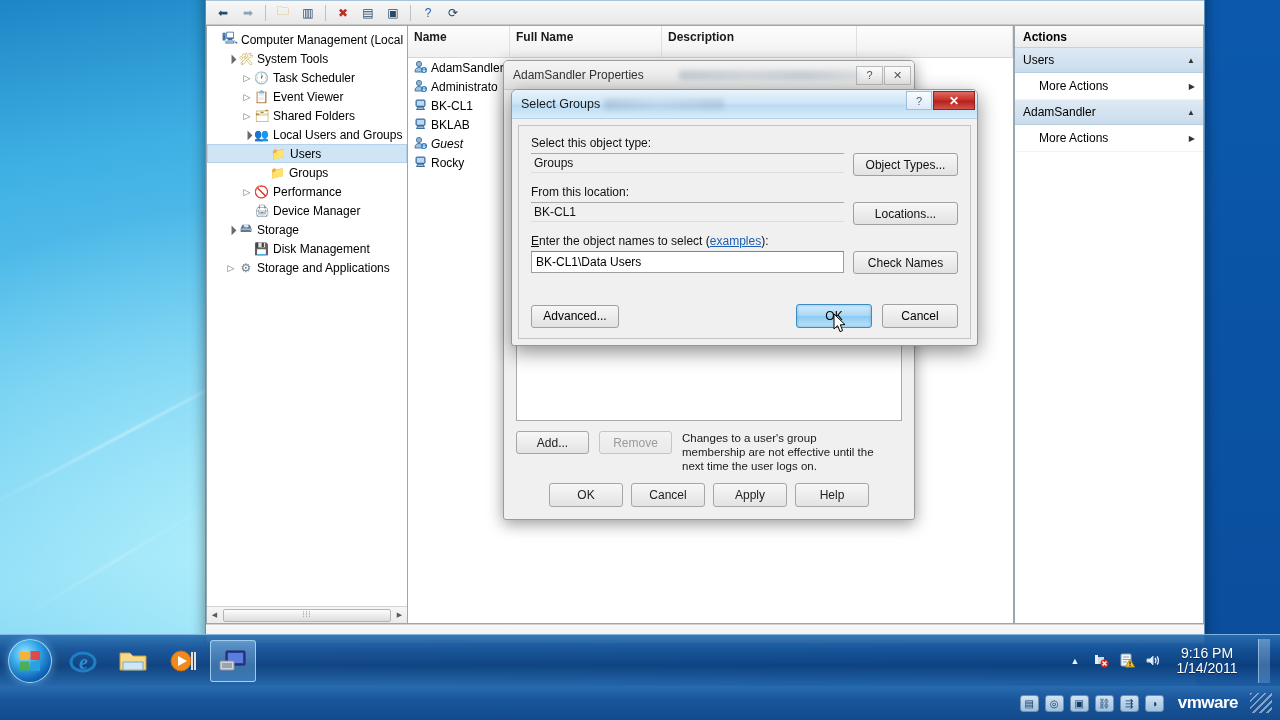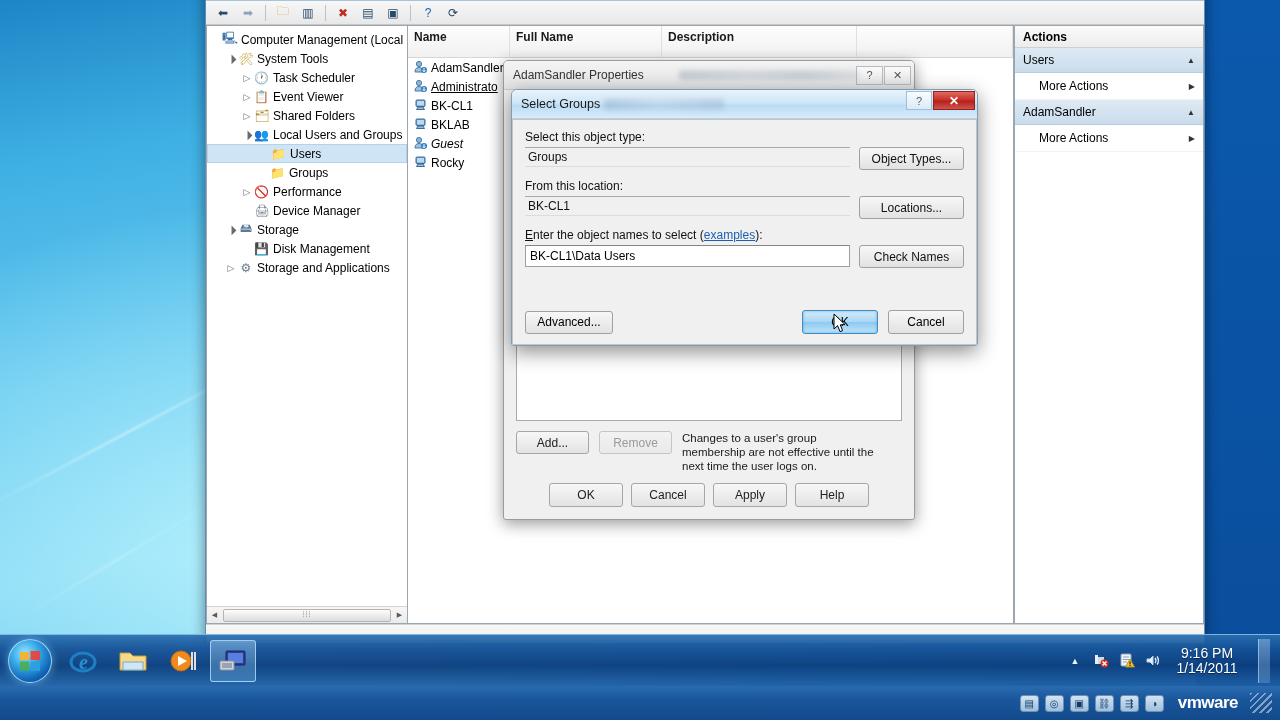--- a/index.html
+++ b/index.html
@@ -131,21 +131,21 @@
     height: 29px; border-radius: 5px 5px 0 0; position: relative;
     background: linear-gradient(180deg,#e8f3fb 0%,#cfe6f7 45%,#bcdcf4 55%,#d6ecfb 100%);
     border-bottom: 1px solid #b7d3e8; display: flex; align-items: center; padding-left: 9px;
   }
   #sg-title .t { font-size: 12.5px; color: #1a1a1a; }
   #sg-title .blur { position: absolute; left: 92px; top: 9px; width: 120px; height: 11px;
     background: linear-gradient(90deg, rgba(150,175,200,.50), rgba(150,175,200,.18) 45%, rgba(150,175,200,.45)); filter: blur(2.6px); border-radius: 3px; }
   #sg-btns { position: absolute; right: 2px; top: 1px; display: flex; }
   #sg-help { width: 26px; height: 19px; background: linear-gradient(180deg,#f9fcfe,#dceaf6); border: 1px solid #9dc0da; display: flex; align-items: center; justify-content: center; font-size: 11px; color: #46607a; }
   #sg-close { width: 42px; height: 19px; margin-left: 1px; background: linear-gradient(180deg,#e06a62 0%,#c9322a 45%,#b4231c 55%,#d2544c 100%); border: 1px solid #95221c; display: flex; align-items: center; justify-content: center; color: #fff; font-size: 12px; font-weight: bold; }
-  #sg-panel { flex: 1; background: #f0f0f0; border: 1px solid #c4c4c4; padding: 10px 12px; display: flex; flex-direction: column; }
+  #sg-panel { margin: 6px; flex: 1; background: #f0f0f0; border: 1px solid #c4c4c4; padding: 10px 12px; display: flex; flex-direction: column; }
   .sg-label { font-size: 12px; color: #111; margin-bottom: 3px; }
   .sg-row { display: flex; gap: 9px; align-items: flex-start; margin-bottom: 9px; }
   .ro-field { flex: 1; height: 20px; background: #f0f0f0; border: none; border-top: 1px solid #ababab; border-bottom: 1px solid #dcdcdc; display: flex; align-items: center; padding-left: 3px; font-size: 12px; color: #111; }
   .sg-btn { width: 105px; height: 23px; background: linear-gradient(180deg,#f7f7f7,#e2e2e2); border: 1px solid #a0a0a0; border-radius: 3px; font-size: 12px; display: flex; align-items: center; justify-content: center; color: #111; }
   #names-area { flex: 1; background: #fff; border: 1px solid #9e9e9e; border-top: 1px solid #848484; padding: 3px 4px; font-size: 12px; }
   #names-area .val { }
   #sg-footer { display: flex; align-items: center; margin-top: 10px; }
   #sg-adv { width: 88px; height: 23px; background: linear-gradient(180deg,#f7f7f7,#e2e2e2); border: 1px solid #a0a0a0; border-radius: 3px; font-size: 12px; display: flex; align-items: center; justify-content: center; }
   #sg-ok { width: 76px; height: 24px; margin-left: auto; background: linear-gradient(180deg,#d6ecfb 0%,#a9d8f5 48%,#8ccaf1 52%,#bfe4fb 100%); border: 1px solid #3c8dc4; border-radius: 3px; font-size: 12px; display: flex; align-items: center; justify-content: center; box-shadow: 0 0 3px rgba(60,140,200,.6) inset; }
   #sg-cancel { width: 76px; height: 24px; margin-left: 10px; background: linear-gradient(180deg,#f7f7f7,#e2e2e2); border: 1px solid #a0a0a0; border-radius: 3px; font-size: 12px; display: flex; align-items: center; justify-content: center; }
@@ -303,21 +303,21 @@
                     <path d="M1,12 Q1,7.5 5,7.5 Q9,7.5 9,12 Z" fill="#9dc2de" stroke="#4a7ba8"></path>
                     <circle cx="10" cy="10" r="3" fill="#2f7fc0"></circle>
                     <path d="M10,8 L10,11.6 M8.6,10.4 L10,11.8 L11.4,10.4" stroke="#fff" stroke-width="1" fill="none"></path>
                   </svg></span>
                 <span>AdamSandler</span>
               </div>
               <div class="lc" style="width: 152px;">Adam Sandler</div>
               <div class="lc" style="width: 195px;">Funny Man</div>
             </div>
             <div class="lr">
-              <div class="lc" style="width: 102px; text-decoration: underline;">
+              <div class="lc" style="width: 102px;">
                 <span class="uico"><svg width="13" height="13" viewBox="0 0 13 13">
                     <circle cx="5" cy="4" r="2.6" fill="#8fb6d6" stroke="#4a7ba8"></circle>
                     <path d="M1,12 Q1,7.5 5,7.5 Q9,7.5 9,12 Z" fill="#9dc2de" stroke="#4a7ba8"></path>
                     <circle cx="10" cy="10" r="3" fill="#2f7fc0"></circle>
                     <path d="M10,8 L10,11.6 M8.6,10.4 L10,11.8 L11.4,10.4" stroke="#fff" stroke-width="1" fill="none"></path>
                   </svg></span>
                 <span>Administrato</span>
               </div>
               <div class="lc" style="width: 152px;"></div>
               <div class="lc" style="width: 195px;"></div>

